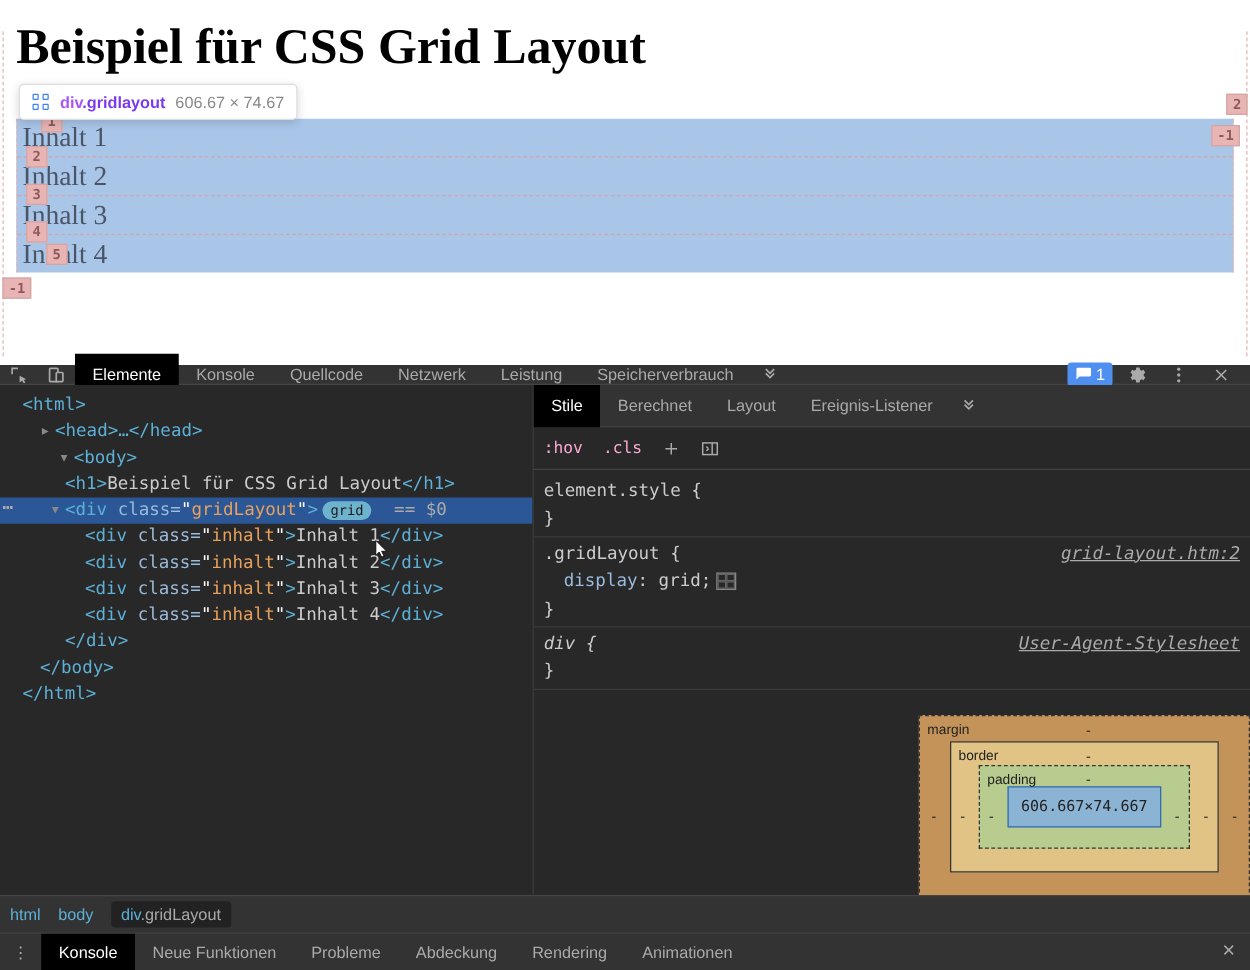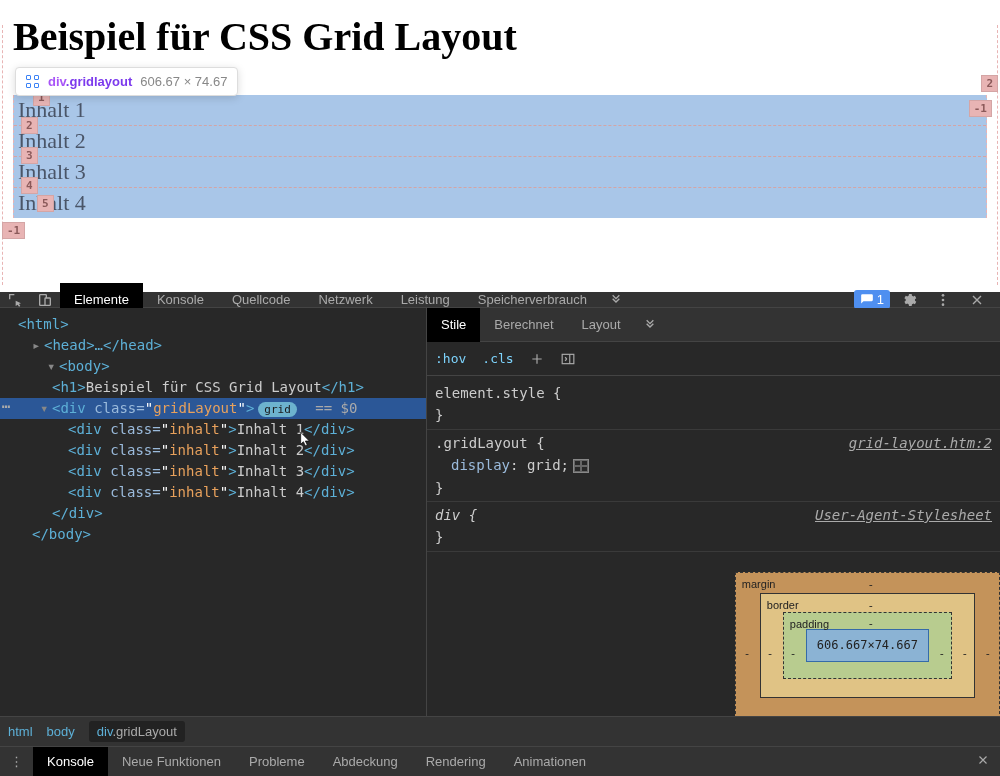--- a/index.html
+++ b/index.html
@@ -40,21 +40,21 @@
 .grid-pill{background:#6db3ce;color:#1a1a1a;padding:1px 6px;border-radius:8px;font-size:11px;margin-left:4px}
 .selected-marker{color:#aaa;margin-left:10px}
 .ellipsis-dots{position:absolute;left:2px;top:88px;color:#aaa;font-weight:bold}
 .cursor-svg{position:absolute;left:298px;top:123px}
 .dt-right{flex:1;display:flex;flex-direction:column;border-left:1px solid #444;min-width:0}
 .dt-styles-tabs{display:flex;background:#333;height:34px;align-items:center;border-bottom:1px solid #444}
 .dt-styles-tab{padding:0 14px;color:#aaa;font-family:Arial,sans-serif;font-size:13px;cursor:pointer;height:35px;display:flex;align-items:center}
 .dt-styles-tab.active{background:#000;color:#fff}
 .dt-filter-bar{display:flex;background:#282828;height:34px;border-bottom:1px solid #444;align-items:center}
 .dt-filter-input{flex:1;background:transparent;border:none;color:#ccc;padding:0 10px;font-family:Arial,sans-serif;font-size:13px;outline:none}
-.dt-filter-btn{padding:0 8px;color:#7dd3fc;font-size:13px;font-family:monospace;cursor:pointer;height:34px;display:flex;align-items:center}
+.dt-filter-btn{padding:0 8px;color:#f9a8d4;font-size:13px;font-family:monospace;cursor:pointer;height:34px;display:flex;align-items:center}
 .dt-styles-body{flex:1;background:#282828;padding:4px 0;font-size:14px;line-height:1.6;overflow:hidden}
 .style-rule{padding:2px 8px;border-bottom:1px solid #3a3a3a;position:relative}
 .style-link{position:absolute;right:8px;top:2px;color:#aaa;text-decoration:underline;font-style:italic}
 .sel{color:#ccc}
 .prop{color:#9bbbdc;margin-left:16px}
 .val{color:#ccc}
 .struck{text-decoration:line-through;color:#888;font-style:italic}
 .grid-small-icon{display:inline-flex;width:16px;height:14px;vertical-align:middle;margin-left:4px}
 .grid-small-icon span{border:1px solid #888;width:100%;display:grid;grid-template-columns:1fr 1fr;grid-template-rows:1fr 1fr}
 .grid-small-icon span i{border:0.5px solid #666}
@@ -172,27 +172,29 @@
       <div class="dt-line selected" style="padding-left:40px"><span class="arrow">▾</span><span class="tag-b">&lt;div </span><span class="tag-attr">class=</span><span class="tag-str">"</span><span class="tag-val">gridLayout</span><span class="tag-str">"</span><span class="tag-b">&gt;</span><span class="grid-pill">grid</span> <span class="selected-marker">== $0</span></div>
       <svg class="cursor-svg" width="16" height="16" viewBox="0 0 24 24" fill="#fff" stroke="#000">
           <path d="M4 2l0 18 4-4 3 6 3-1-3-6 6 0z"></path>
         </svg>
       <div class="dt-line" style="padding-left:68px"><span class="tag-b">&lt;div </span><span class="tag-attr">class=</span><span class="tag-str">"</span><span class="tag-val">inhalt</span><span class="tag-str">"</span><span class="tag-b">&gt;</span><span class="tag-text">Inhalt 1</span><span class="tag-b">&lt;/div&gt;</span></div>
       <div class="dt-line" style="padding-left:68px"><span class="tag-b">&lt;div </span><span class="tag-attr">class=</span><span class="tag-str">"</span><span class="tag-val">inhalt</span><span class="tag-str">"</span><span class="tag-b">&gt;</span><span class="tag-text">Inhalt 2</span><span class="tag-b">&lt;/div&gt;</span></div>
       <div class="dt-line" style="padding-left:68px"><span class="tag-b">&lt;div </span><span class="tag-attr">class=</span><span class="tag-str">"</span><span class="tag-val">inhalt</span><span class="tag-str">"</span><span class="tag-b">&gt;</span><span class="tag-text">Inhalt 3</span><span class="tag-b">&lt;/div&gt;</span></div>
       <div class="dt-line" style="padding-left:68px"><span class="tag-b">&lt;div </span><span class="tag-attr">class=</span><span class="tag-str">"</span><span class="tag-val">inhalt</span><span class="tag-str">"</span><span class="tag-b">&gt;</span><span class="tag-text">Inhalt 4</span><span class="tag-b">&lt;/div&gt;</span></div>
       <div class="dt-line" style="padding-left:52px"><span class="tag-b">&lt;/div&gt;</span></div>
       <div class="dt-line" style="padding-left:32px"><span class="tag-b">&lt;/body&gt;</span></div>
+      <div class="dt-line"><span class="tag-b">&lt;/html&gt;</span></div>
     </div>
 
     <div class="dt-right">
       <div class="dt-styles-tabs">
         <div class="dt-styles-tab active">Stile</div>
         <div class="dt-styles-tab">Berechnet</div>
         <div class="dt-styles-tab">Layout</div>
+        <div class="dt-styles-tab">Ereignis-Listener</div>
         <div class="dt-tool-btn">
             <svg viewBox="0 0 24 24">
               <path d="M7 10l5 5 5-5" fill="none" stroke="#aaa" stroke-width="2"></path>
               <path d="M7 5l5 5 5-5" fill="none" stroke="#aaa" stroke-width="2"></path>
             </svg>
           </div>
       </div>
       <div class="dt-filter-bar">
         <div class="dt-filter-btn">:hov</div>
         <div class="dt-filter-btn">.cls</div>

